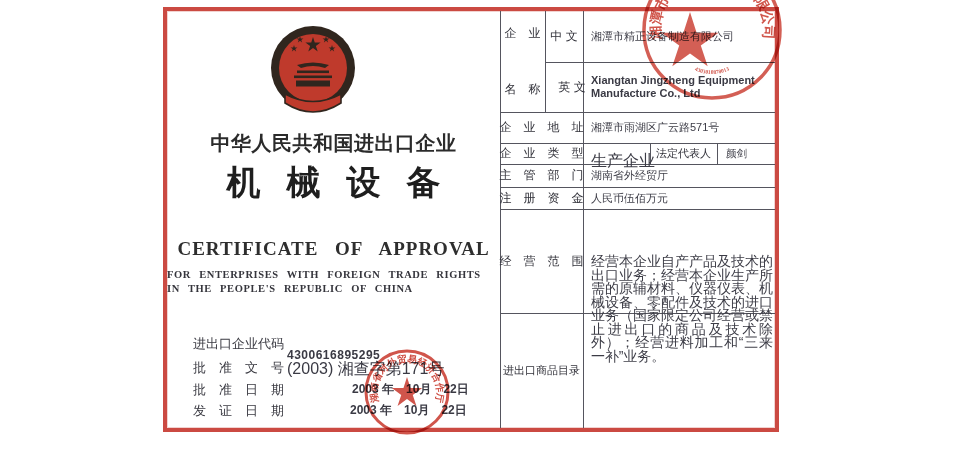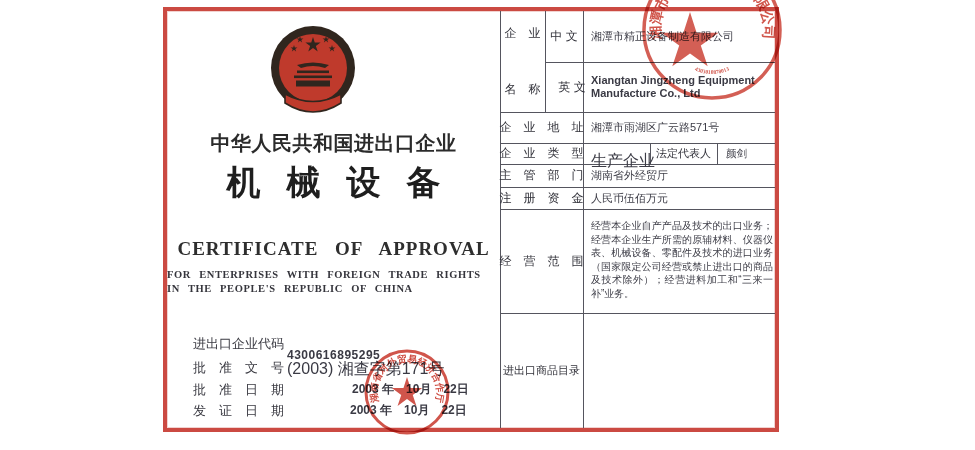--- a/index.html
+++ b/index.html
@@ -19,21 +19,21 @@
   
   .vline,.hline{background:#55555e;}
   .vline{width:1px;}
   .hline{height:1px;}
   
   .cell{display:flex;align-items:center;justify-content:center;text-align:center;
         font-size:12px;color:#32323a;white-space:nowrap;gap:25px;}
   .cell-left{display:flex;align-items:center;justify-content:flex-start;text-align:left;}
   .val{font-size:11px;color:#3c3c46;white-space:nowrap;}
   .val-en{font-weight:bold;font-size:11px;line-height:13px;white-space:pre-line;color:#3a3a44;}
-  .scope-text{font-size:10px;line-height:13.5px;color:#3c3c46;text-align:justify;letter-spacing:-0.1px;}
+  .scope-text{font-size:14px;line-height:13.5px;color:#3c3c46;text-align:justify;letter-spacing:-0.1px;margin-top:36px;}
   
   .title-cn1{left:167px;top:130px;width:333px;text-align:center;
     font-family:"Liberation Serif",serif;font-size:20px;letter-spacing:.5px;
     font-weight:600;color:#2b2b2b;}
   .title-cn2{left:167px;top:160px;width:333px;text-align:center;
     font-family:"Liberation Serif",serif;font-size:34px;font-weight:bold;
     letter-spacing:26px;padding-left:26px;box-sizing:border-box;color:#1e1e1e;}
   .title-en{left:167px;top:238px;width:333px;text-align:center;
     font-family:"Liberation Serif",serif;font-size:19px;font-weight:bold;
     letter-spacing:1px;word-spacing:11px;color:#2e2e2e;}

